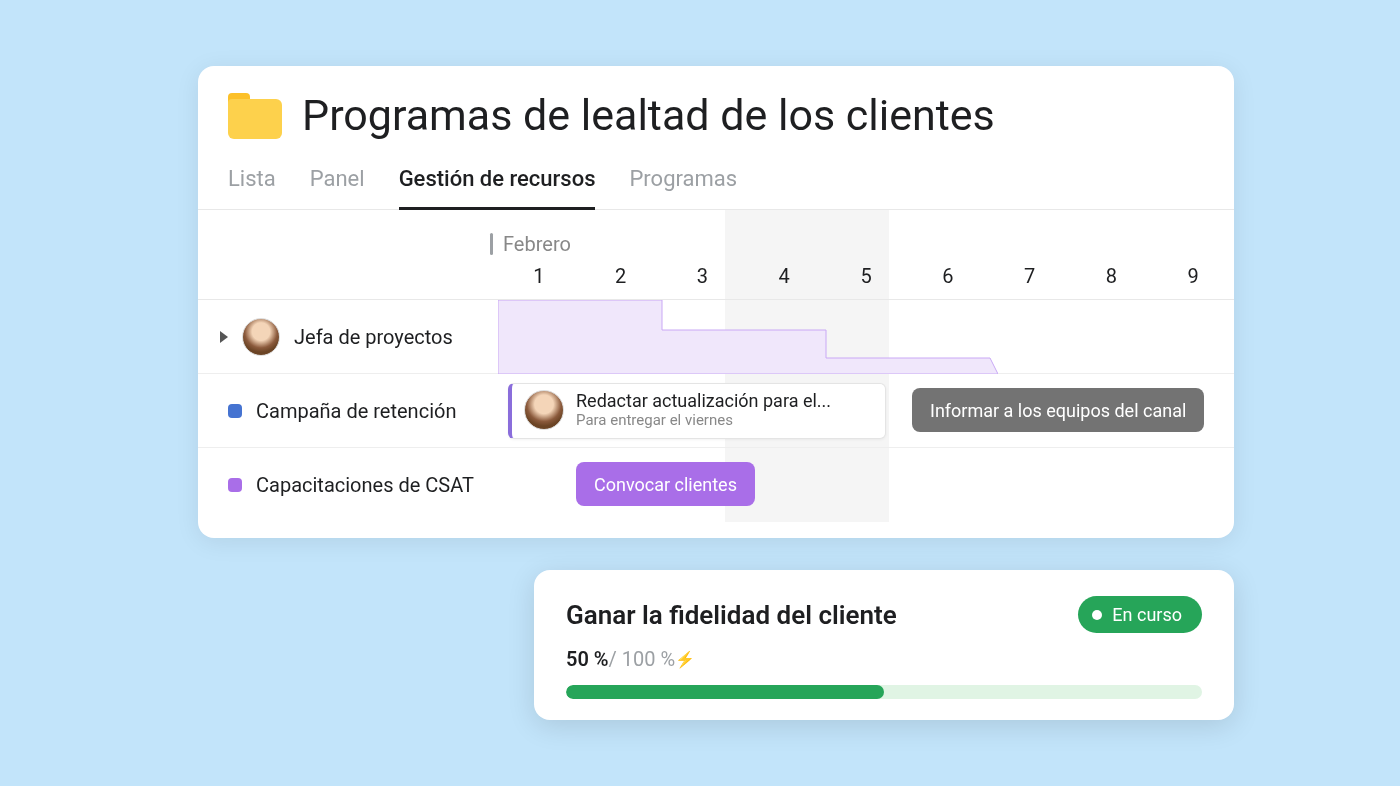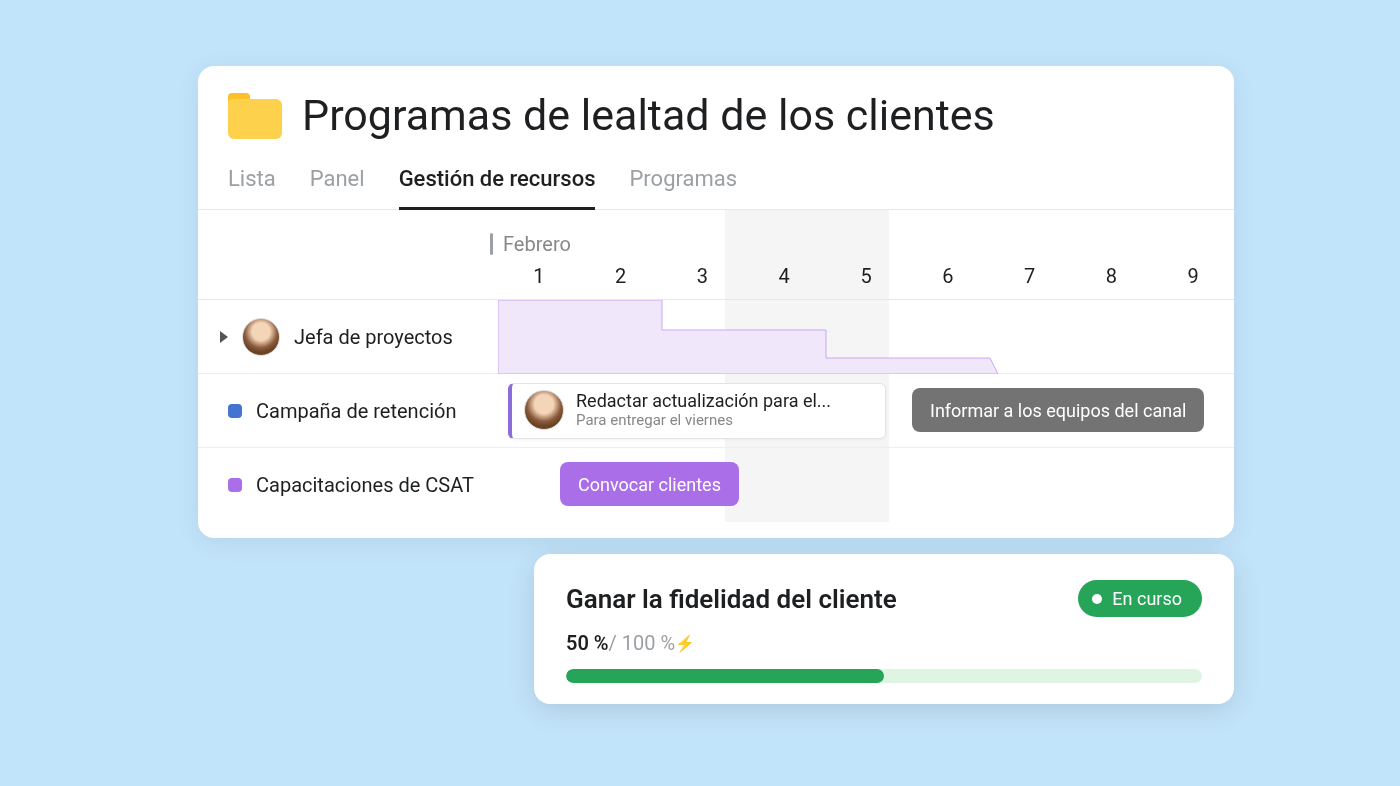--- a/index.html
+++ b/index.html
@@ -230,21 +230,21 @@
   color: #fff;
   font-size: 18px;
   white-space: nowrap;
 }
 .pill.blue { background: #737373; }
 .pill.purple { background: #a96ee8; }
 
 .goal-panel {
   position: absolute;
   left: 534px;
-  top: 554px;
+  top: 570px;
   width: 700px;
   height: 150px;
   background: #fff;
   border-radius: 16px;
   box-shadow: 0 6px 28px rgba(0,0,0,0.12);
   padding: 26px 32px;
 }
 .goal-header {
   display: flex;
   justify-content: space-between;
@@ -367,21 +367,21 @@
         </div>
       </div>
     </div>
 
     <div class="row">
       <div class="row-label" style="padding-left:30px;">
         <div class="color-dot" style="background:#a96ee8;"></div>
         <div class="row-text">Capacitaciones de CSAT</div>
       </div>
       <div class="row-timeline">
-        <div class="pill purple" style="left:62px;">
+        <div class="pill purple" style="left:78px;">
           <span>Convocar clientes</span>
         </div>
       </div>
     </div>
   </div>
 </div>
 
 <div class="goal-panel">
   <div class="goal-header">
     <div class="goal-title">Ganar la fidelidad del cliente</div>

